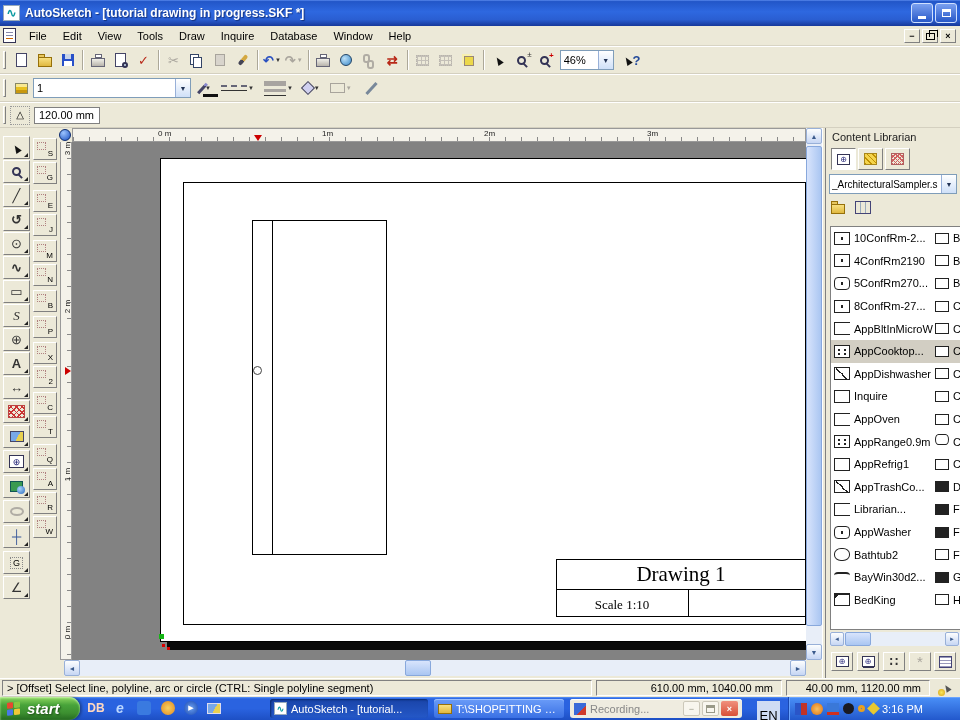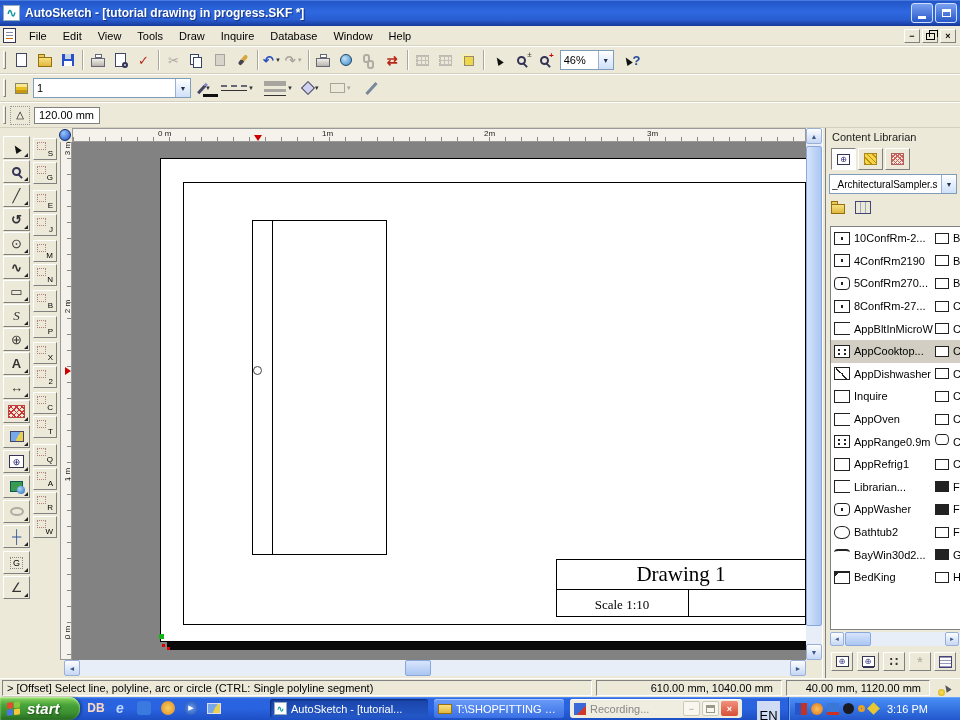--- a/index.html
+++ b/index.html
@@ -192,21 +192,21 @@
 .recb.redb{background:linear-gradient(#f0907c,#d85038);color:#fff;font-weight:bold}
 .lang{position:absolute;left:757px;top:4px;width:23px;height:28px;background:#cfdcf4;color:#000;display:flex;align-items:center;justify-content:center;font-size:13px}
 .tray{position:absolute;left:788px;top:0;width:172px;height:23px;background:linear-gradient(180deg,#4a90f8,#2258cc);border-left:1px solid #1a48b0;box-shadow:inset 1px 1px 0 #6aa4ff;display:flex;align-items:center;padding-left:6px;gap:4px}
 .tic{flex:none}
 .tic1{width:12px;height:12px;background:linear-gradient(90deg,#2a55c8 50%,#c03328 50%)}
 .tic2{width:12px;height:12px;border-radius:50%;background:radial-gradient(#f8c060,#e07010)}
 .tic3{width:12px;height:12px;background:#3a78d8;border-bottom:3px solid #d03020}
 .tic4{width:11px;height:11px;border-radius:50%;background:#1a1a22}
 .tic5{width:7px;height:7px;border-radius:50%;border:3px solid #e8a020;background:transparent}
 .tic6{width:9px;height:9px;background:#e8c830;transform:rotate(45deg)}
-.clock{color:#fff;margin-left:5px;white-space:nowrap}
+.clock{color:#fff;white-space:nowrap}
 </style>
 </head>
 <body>
 
 <div id="app">
 
   <div class="titlebar">
     <span class="app-ic">
         <span>∿</span>
       </span>
@@ -674,20 +674,26 @@
           <span class="li-ic2 v-arc"></span>
           <span class="li-l2">C</span>
         </div>
       <div class="li-row">
           <span class="li-ic"></span>
           <span class="li-label">AppRefrig1</span>
           <span class="li-ic2"></span>
           <span class="li-l2">C</span>
         </div>
       <div class="li-row">
+          <span class="li-ic v-x"></span>
+          <span class="li-label">AppTrashCo...</span>
+          <span class="li-ic2 f"></span>
+          <span class="li-l2">D</span>
+        </div>
+      <div class="li-row">
           <span class="li-ic v-open"></span>
           <span class="li-label">Librarian...</span>
           <span class="li-ic2 f"></span>
           <span class="li-l2">F</span>
         </div>
       <div class="li-row">
           <span class="li-ic v-round v-dot"></span>
           <span class="li-label">AppWasher</span>
           <span class="li-ic2 f"></span>
           <span class="li-l2">F</span>

